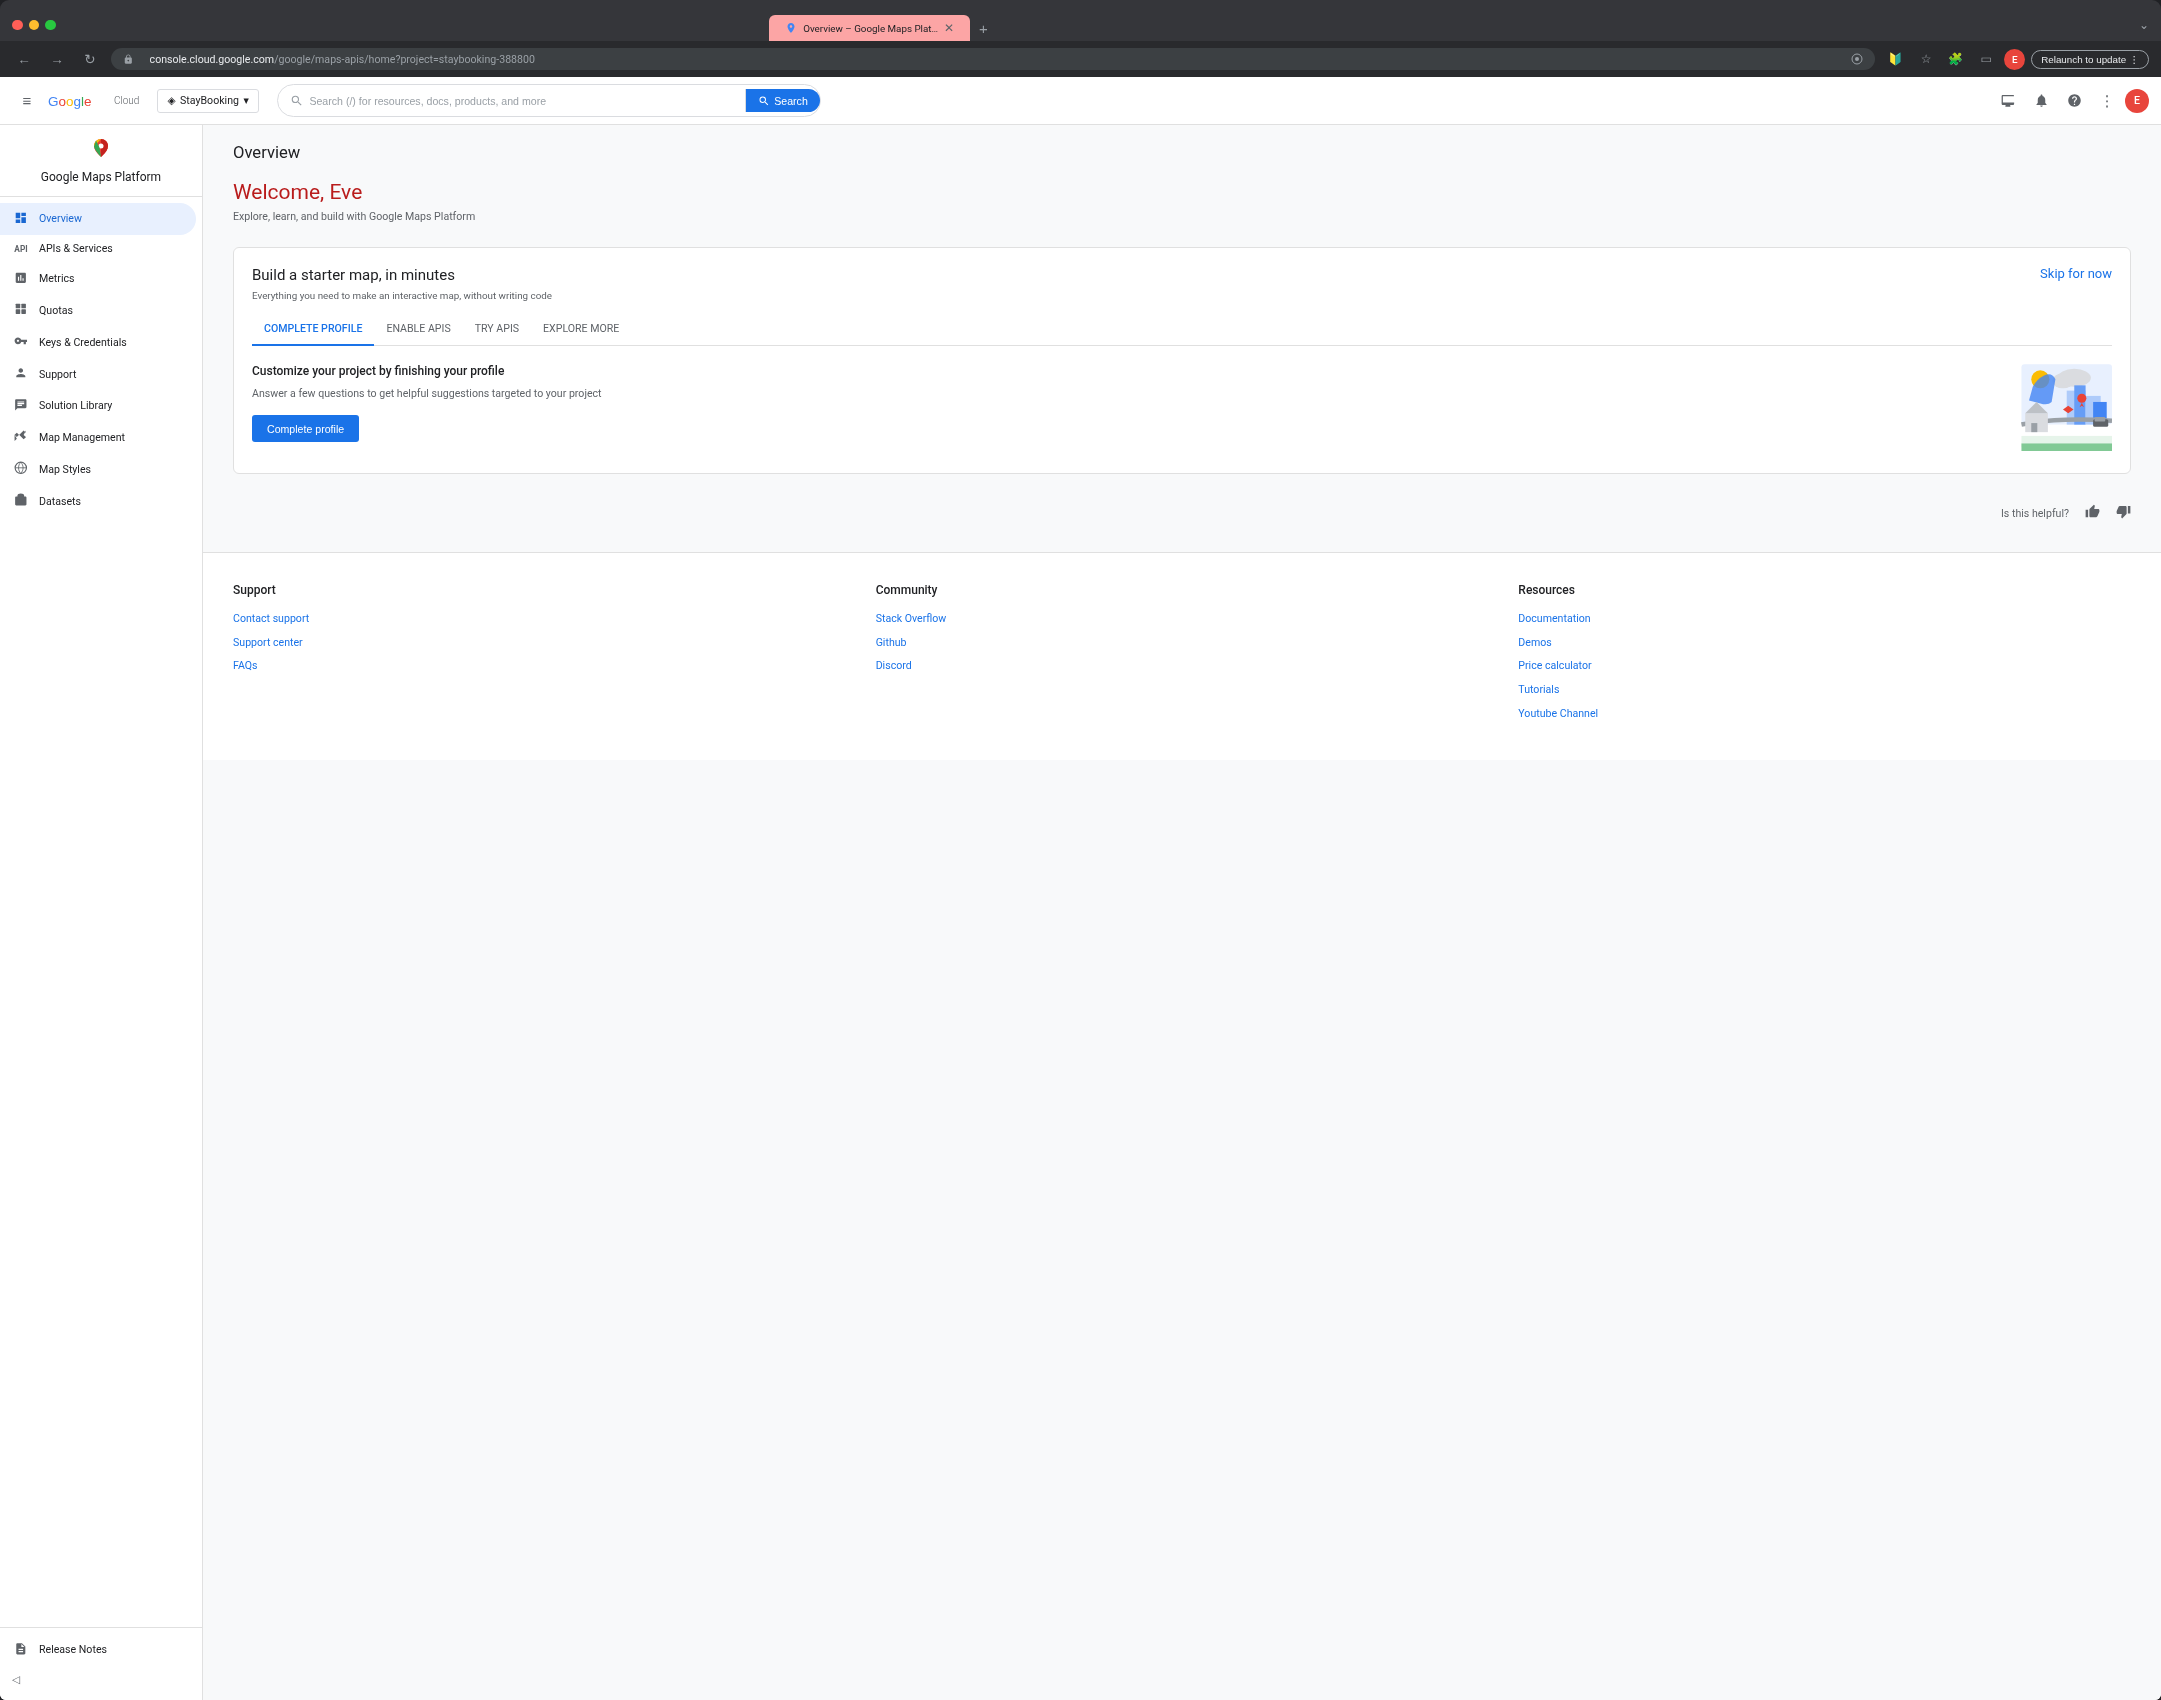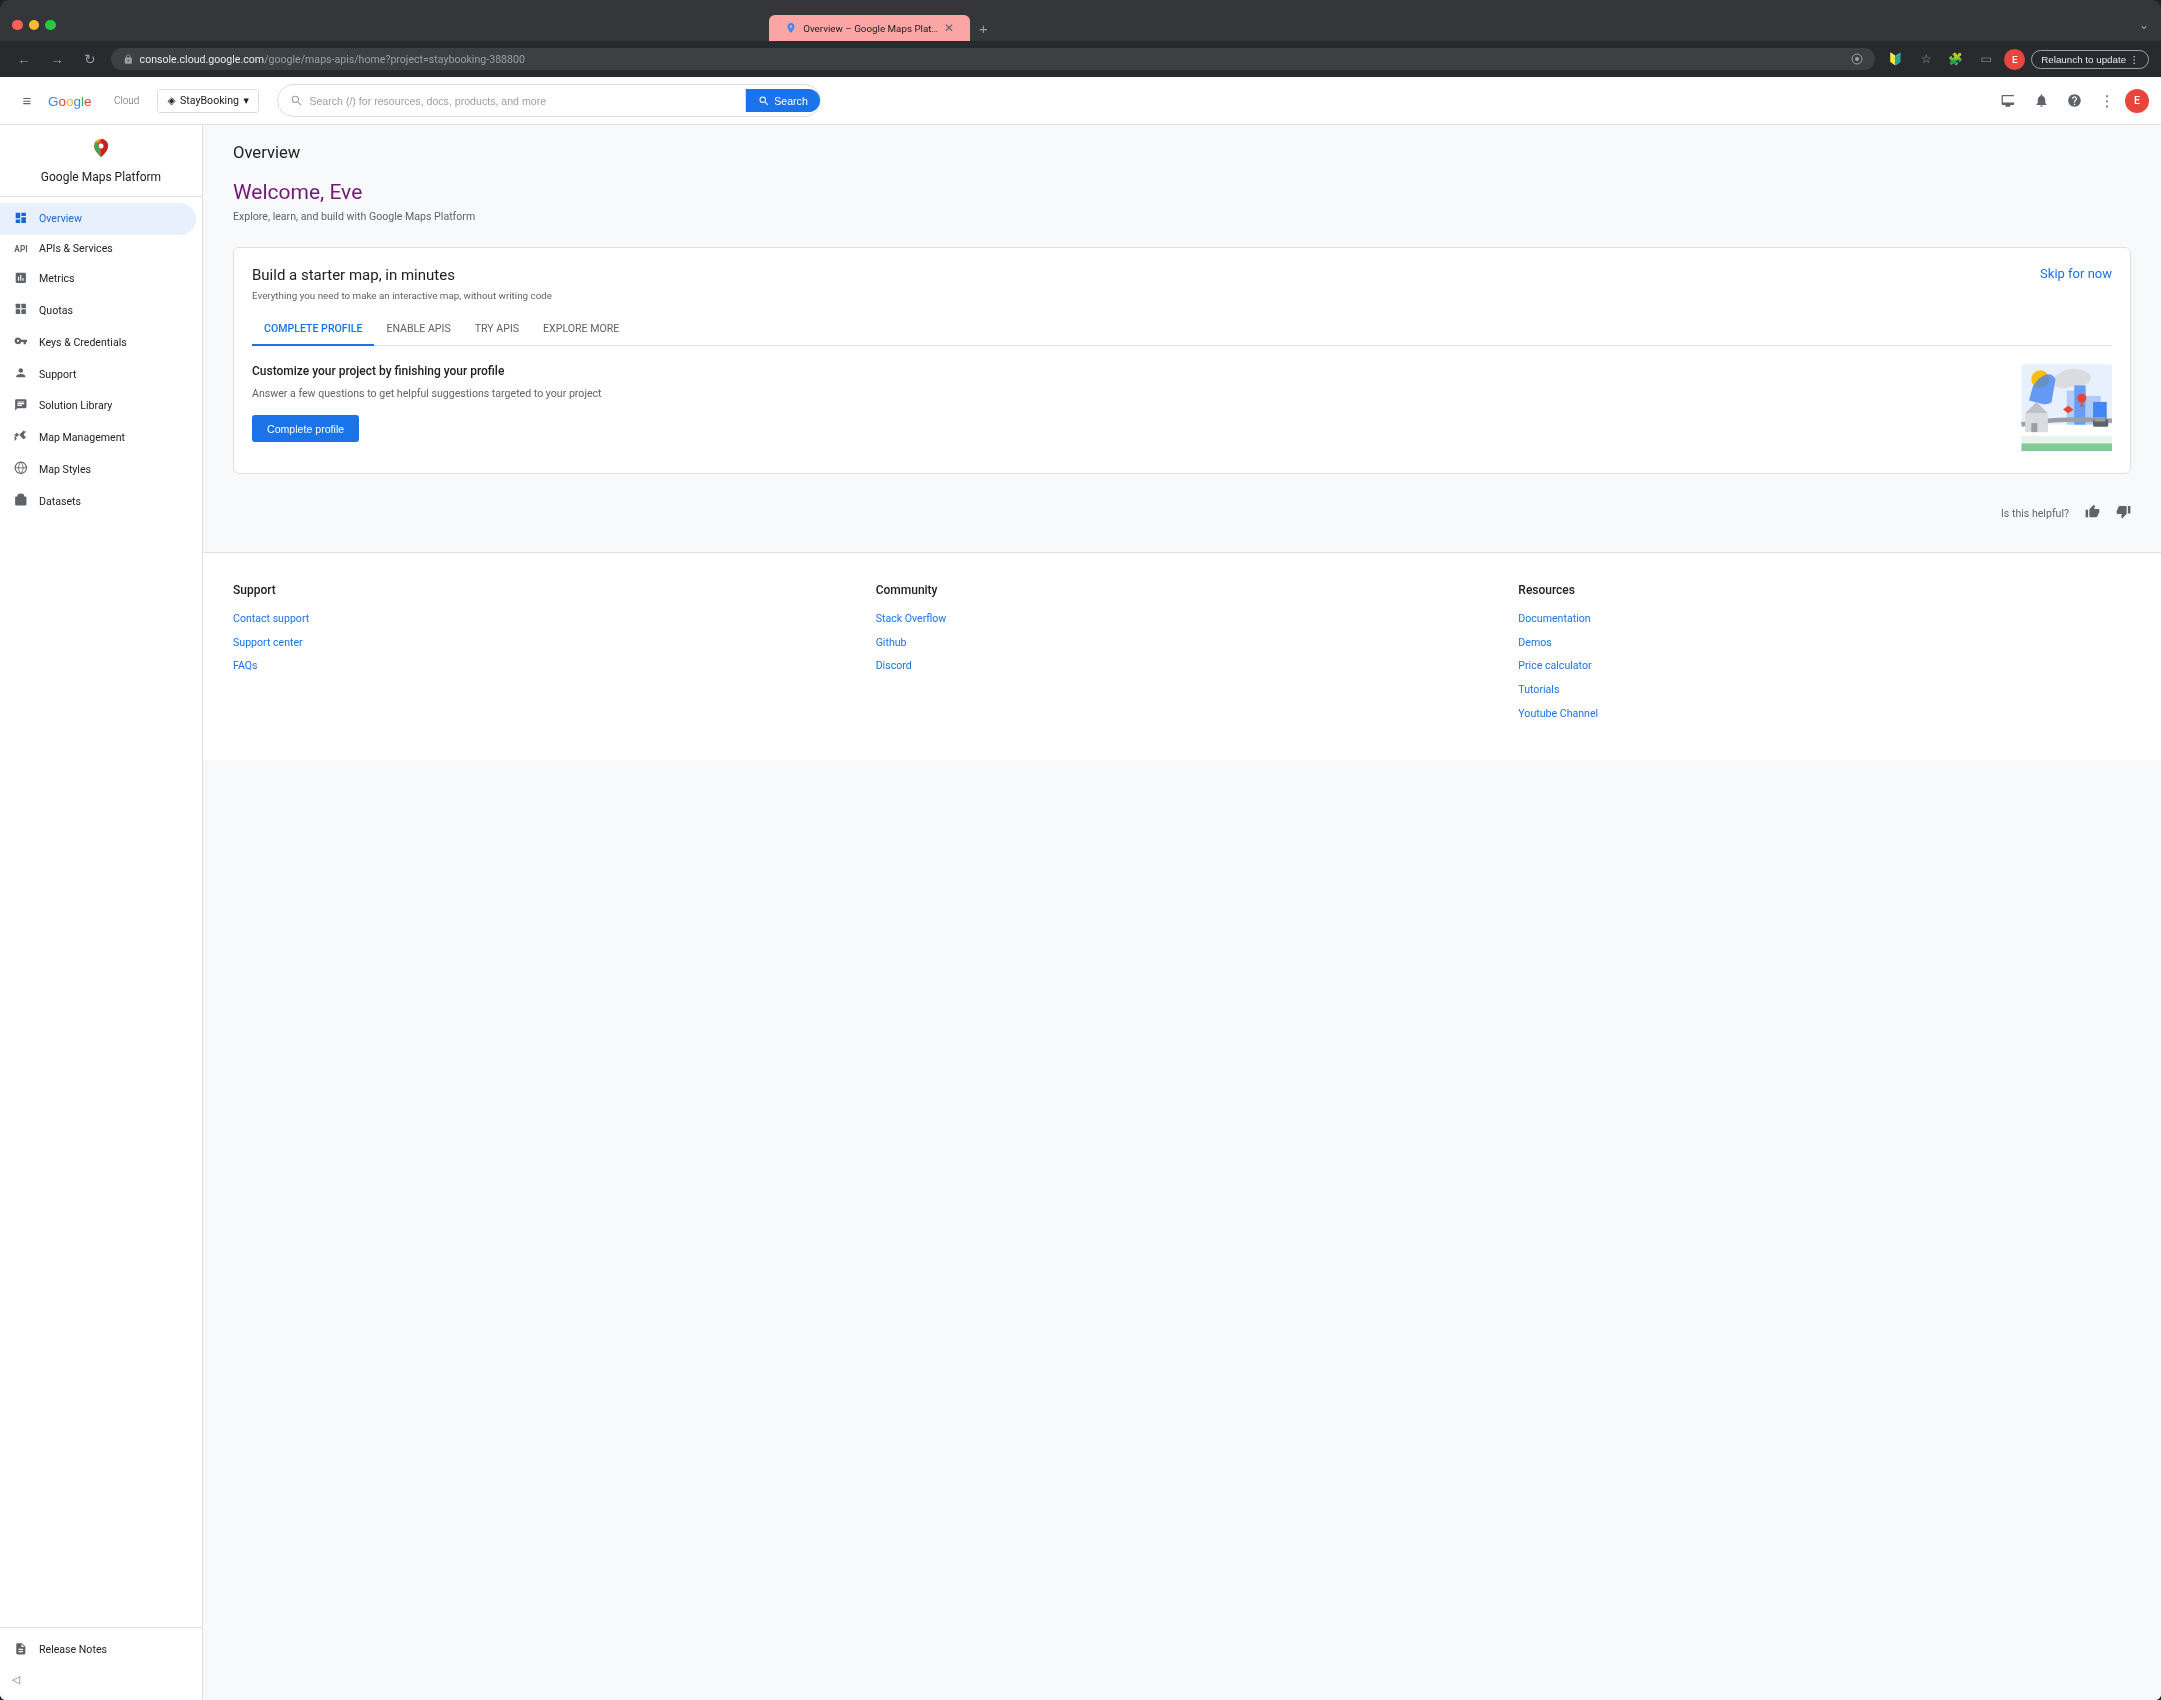--- a/index.html
+++ b/index.html
@@ -17,21 +17,21 @@
     .tab { display: flex; align-items: center; gap: 6px; background: #fca5a5; border-radius: 6px 6px 0 0; padding: 6px 16px; min-width: 166px; font-size: 9.8px; color: #202124; }
     .tab-favicon { width: 12px; height: 12px; }
     .tab-title { flex: 1; white-space: nowrap; overflow: hidden; text-overflow: ellipsis; }
     .tab-close { color: #5f6368; font-size: 12px; cursor: pointer; }
     .tab-new { background: none; border: none; color: #9aa0a6; font-size: 15px; cursor: pointer; padding: 3px 6px; }
     .tab-spacer { flex: 1; }
     .window-controls { color: #9aa0a6; font-size: 12px; }
 
     .address-bar-row { background: #292a2d; padding: 6px 12px; display: flex; align-items: center; gap: 9px; }
     .nav-btn { background: none; border: none; color: #9aa0a6; font-size: 13.6px; cursor: pointer; width: 24px; height: 24px; display: flex; align-items: center; justify-content: center; border-radius: 50%; }
-    .address-bar { flex: 1; background: #3c4043; border-radius: 15px; display: flex; align-items: center; padding: 4.5px 12px; gap: 6px; }
+    .address-bar { flex: 1; background: #3c4043; border-radius: 15px; display: flex; align-items: center; padding: 4.5px 12px; gap: 16px; }
     .address-text { color: #e8eaed; font-size: 10.6px; flex: 1; }
     .address-text .url-domain { color: #e8eaed; }
     .address-text .url-path { color: #9aa0a6; }
     .browser-icons { display: flex; align-items: center; gap: 6px; }
     .browser-icon { color: #9aa0a6; font-size: 12px; cursor: pointer; width: 24px; height: 24px; display: flex; align-items: center; justify-content: center; border-radius: 50%; }
     .relaunch-btn { background: none; border: 0.8px solid #9aa0a6; border-radius: 12px; color: #e8eaed; font-size: 9.8px; padding: 3px 9px; cursor: pointer; white-space: nowrap; display: flex; align-items: center; gap: 3px; }
     .user-avatar-browser { width: 21px; height: 21px; border-radius: 50%; background: #e8453c; color: white; display: flex; align-items: center; justify-content: center; font-size: 9.8px; font-weight: 500; }
 
     
     .app-container { background: white; flex: 1; display: flex; flex-direction: column; overflow: hidden; border-radius: 0 0 6px 6px; }
@@ -65,21 +65,21 @@
     .nav-item.active .nav-icon { color: #1967d2; }
     .sidebar-footer { padding: 6px 0; border-top: 0.8px solid #e0e0e0; }
     .collapse-btn { display: flex; align-items: center; gap: 9px; padding: 7.6px 12px; cursor: pointer; font-size: 10.6px; color: #5f6368; }
 
     
     .main-content { flex: 1; overflow-y: auto; background: #f8f9fa; }
     .content-wrapper { padding: 18px 30px; }
     .page-header { margin-bottom: 18px; }
     .page-title { font-size: 16.6px; font-weight: 400; color: #202124; }
     .welcome-section { margin-bottom: 24px; }
-    .welcome-title { font-size: 21px; font-weight: 400; color: #701a75; margin-bottom: 6px; }
+    .welcome-title { font-size: 21px; font-weight: 400; color: #b91c1c; margin-bottom: 6px; }
     .welcome-subtitle { font-size: 10.6px; color: #5f6368; }
 
     
     .starter-card { background: white; border: 0.8px solid #e0e0e0; border-radius: 6px; padding: 18px; margin-bottom: 18px; }
     .starter-card-header { display: flex; justify-content: space-between; align-items: flex-start; margin-bottom: 12px; }
     .starter-card-title { font-size: 15px; font-weight: 400; color: #202124; margin-bottom: 6px; }
     .starter-card-subtitle { font-size: 9.8px; color: #5f6368; }
     .skip-link { color: #1a73e8; font-size: 13px; cursor: pointer; white-space: nowrap; }
     .tabs-row { display: flex; border-bottom: 0.8px solid #e0e0e0; margin-bottom: 18px; gap: 0; }
     .tab-item { padding: 9px 12px; font-size: 10.6px; color: #5f6368; cursor: pointer; border-bottom: 2.3px solid transparent; margin-bottom: -0.8px; }

